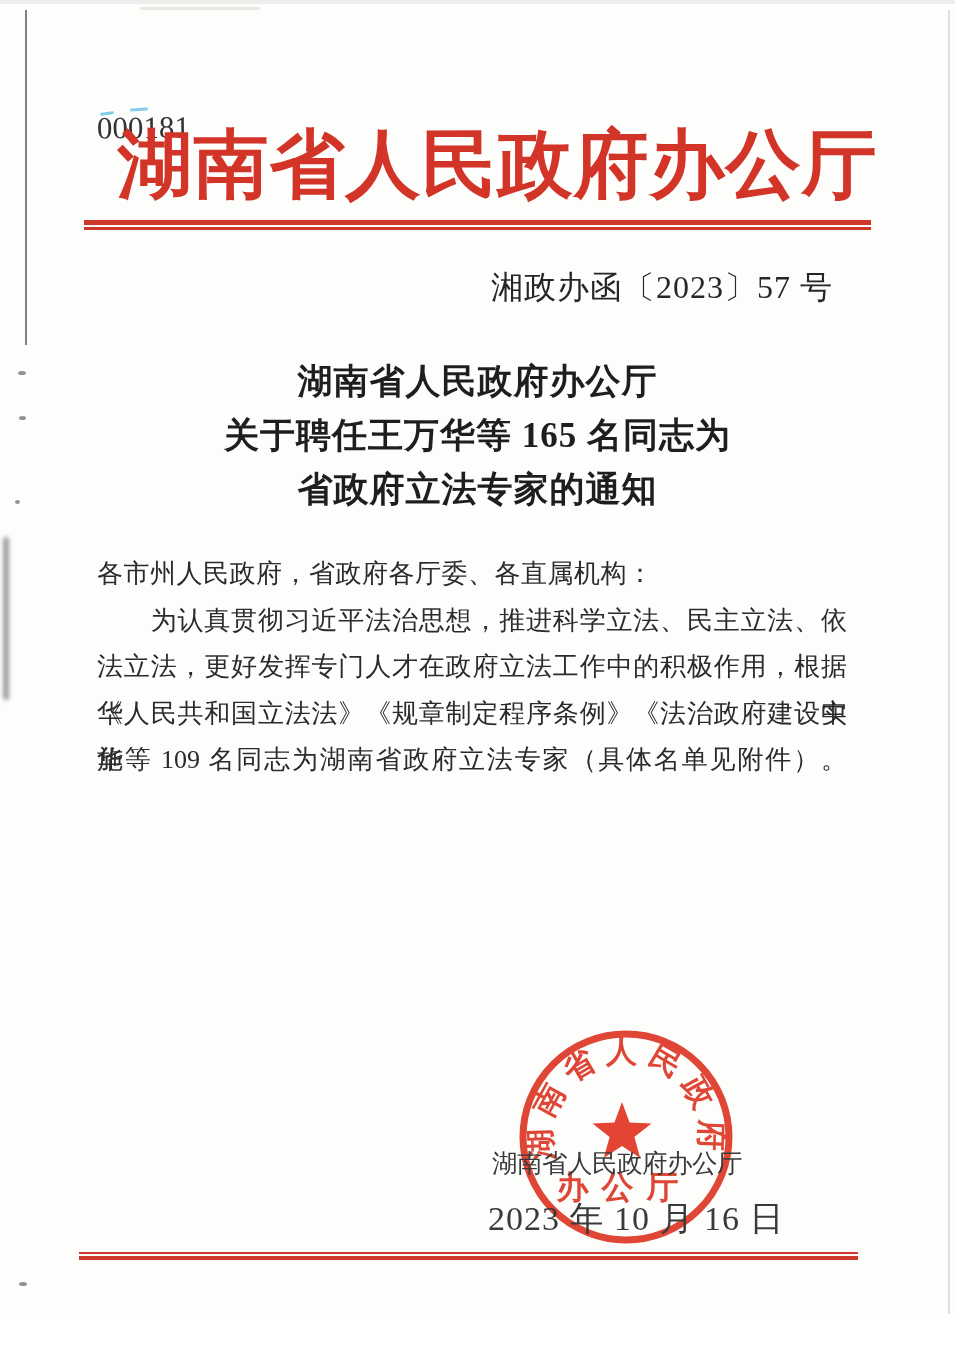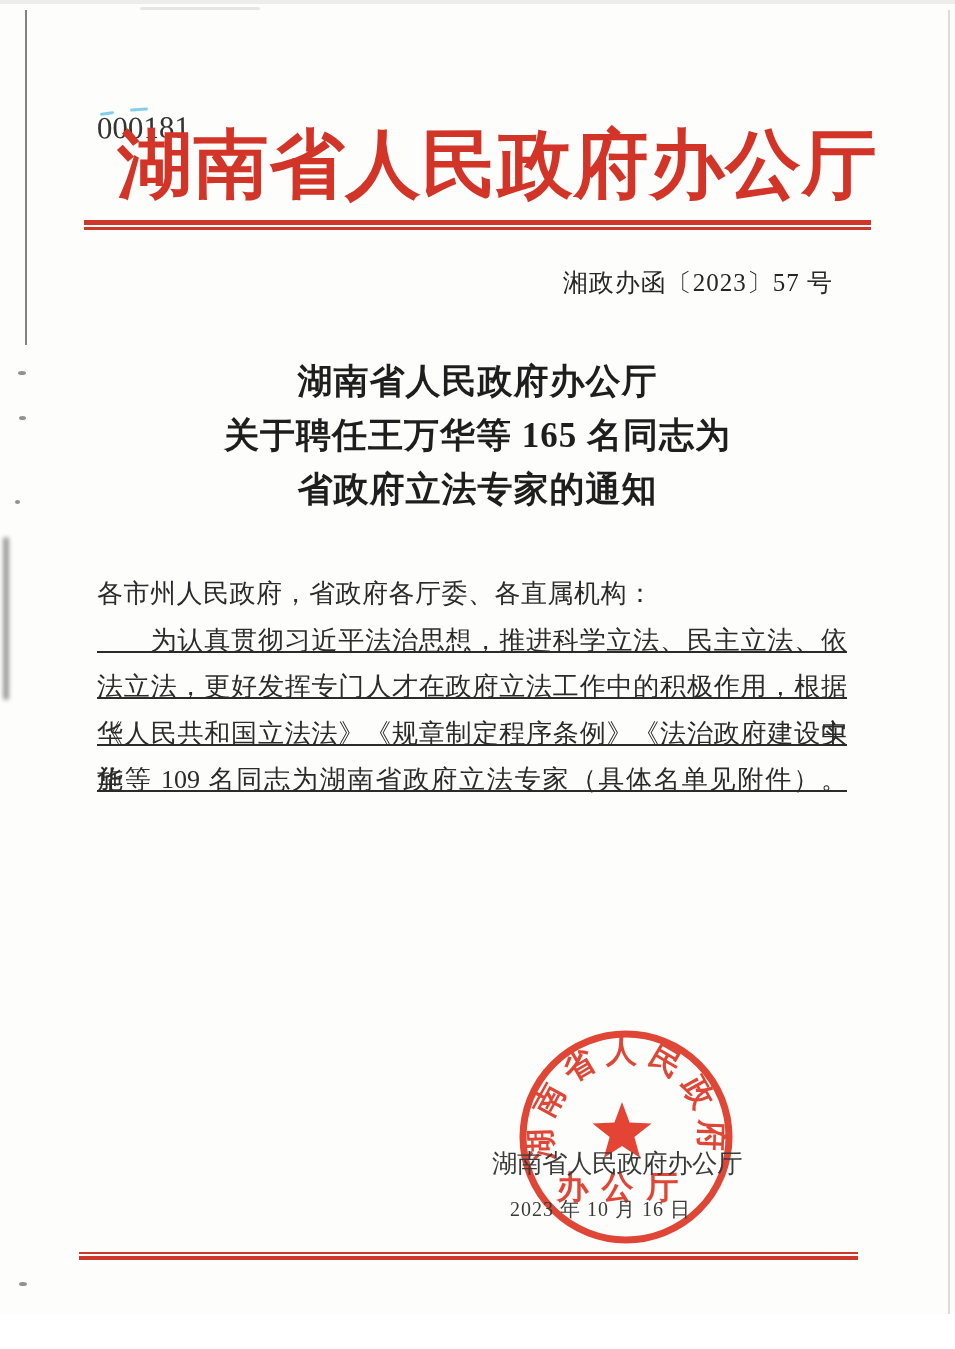--- a/index.html
+++ b/index.html
@@ -27,52 +27,51 @@
     position:absolute;left:40px;top:126px;width:915px;
     text-align:center;font-size:75px;font-weight:bold;line-height:1.05;
     color:#d23428;letter-spacing:1px;white-space:nowrap;
   }
   .header-rule{position:absolute;left:84px;top:220px;width:787px;}
   .header-rule .thick{height:5px;background:#cd372c;}
   .header-rule .gap{height:2px;background:transparent;}
   .header-rule .thin{height:2.5px;background:#cd372c;}
   .doc-number{
     position:absolute;right:122px;top:266px;
-    font-size:25px;color:#262626;letter-spacing:1px;white-space:nowrap;
+    font-size:32px;color:#262626;letter-spacing:1px;white-space:nowrap;
   }
   
   .title-block{position:absolute;left:0;top:355px;width:955px;text-align:center;}
   .title-line{
     font-size:35px;font-weight:bold;color:#1e1e1e;
     line-height:54px;letter-spacing:1px;white-space:nowrap;
   }
   
-  .body-block{position:absolute;left:97px;top:551px;width:750px;margin-top:20px;}
+  .body-block{position:absolute;left:97px;top:551px;width:750px;}
   .body-line{
     font-size:26px;color:#2b2b2b;line-height:46.5px;height:46.5px;
     letter-spacing:.5px;white-space:nowrap;
   }
   .body-line.fill{
     white-space:normal;text-align:justify;text-align-last:justify;
     letter-spacing:0;
-    text-decoration:underline;
   }
   .attachment{
     position:absolute;left:97px;top:1004px;
     font-size:26px;color:#2b2b2b;letter-spacing:.5px;white-space:nowrap;
   }
   
   .seal{position:absolute;left:513px;top:1026px;opacity:.92;z-index:1;}
   .signature{
     position:absolute;left:492px;top:1146px;z-index:2;
     font-size:25.5px;color:#3a3a3a;letter-spacing:-.5px;white-space:nowrap;
   }
   .doc-date{
-    position:absolute;left:510px;top:1196px;z-index:2;
-    font-size:20px;color:#3a3a3a;letter-spacing:1px;white-space:nowrap;
+    position:absolute;left:488px;top:1196px;z-index:2;
+    font-size:34px;color:#3a3a3a;letter-spacing:1px;white-space:nowrap;
   }
   
   .footer-rule{position:absolute;left:79px;top:1252px;width:779px;}
   .footer-rule .thin{height:2px;background:#cd372c;}
   .footer-rule .gap{height:2px;background:transparent;}
   .footer-rule .thick{height:4px;background:#cd372c;}
 </style>
 </head>
 <body>
 

